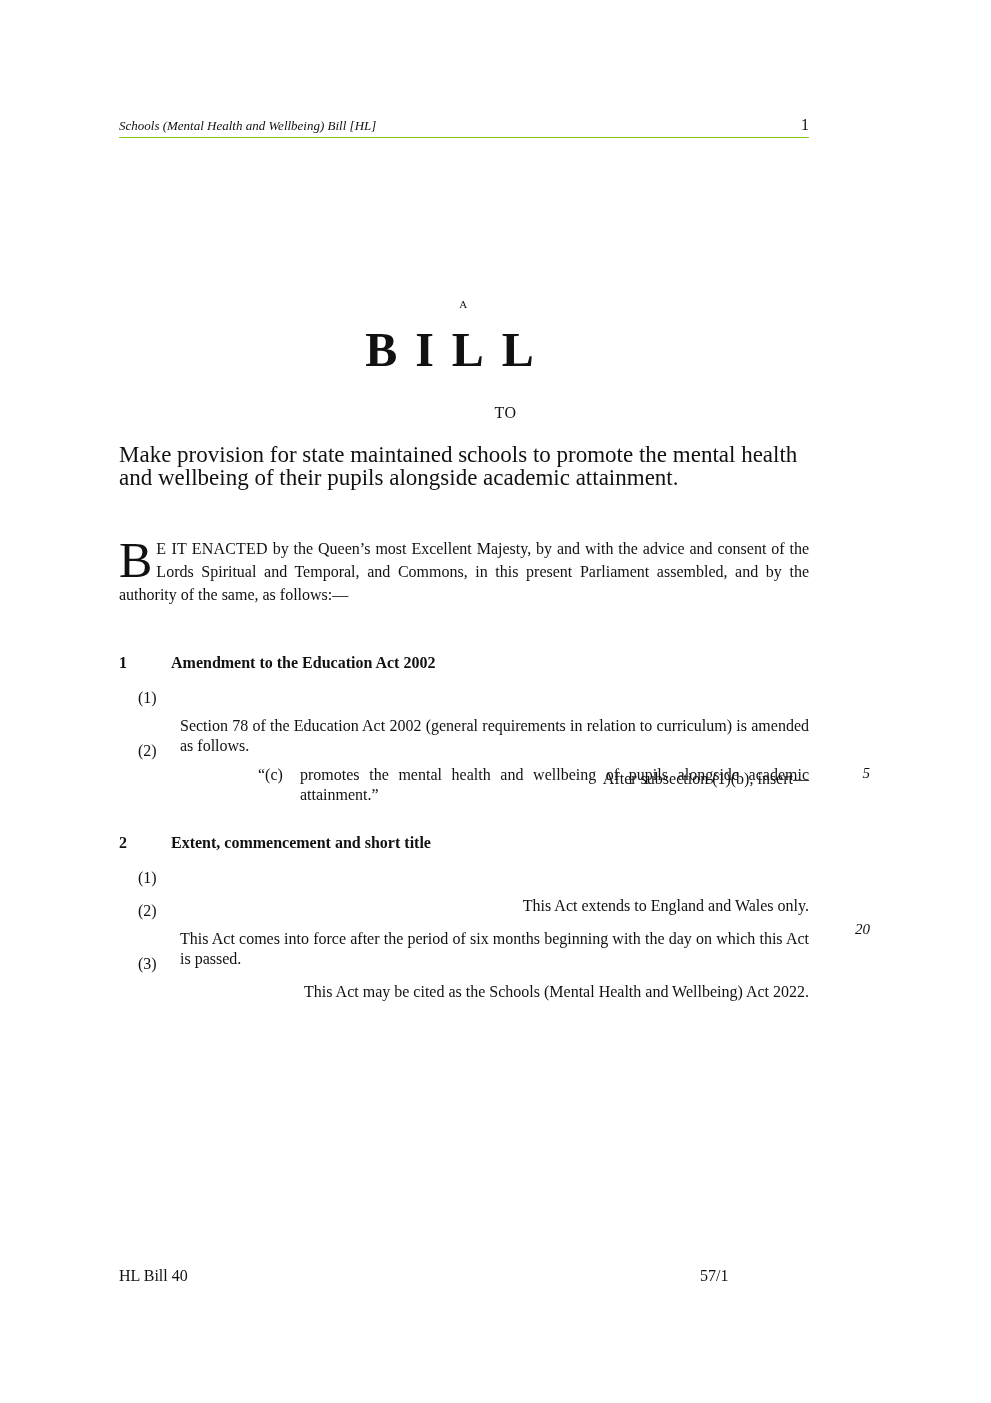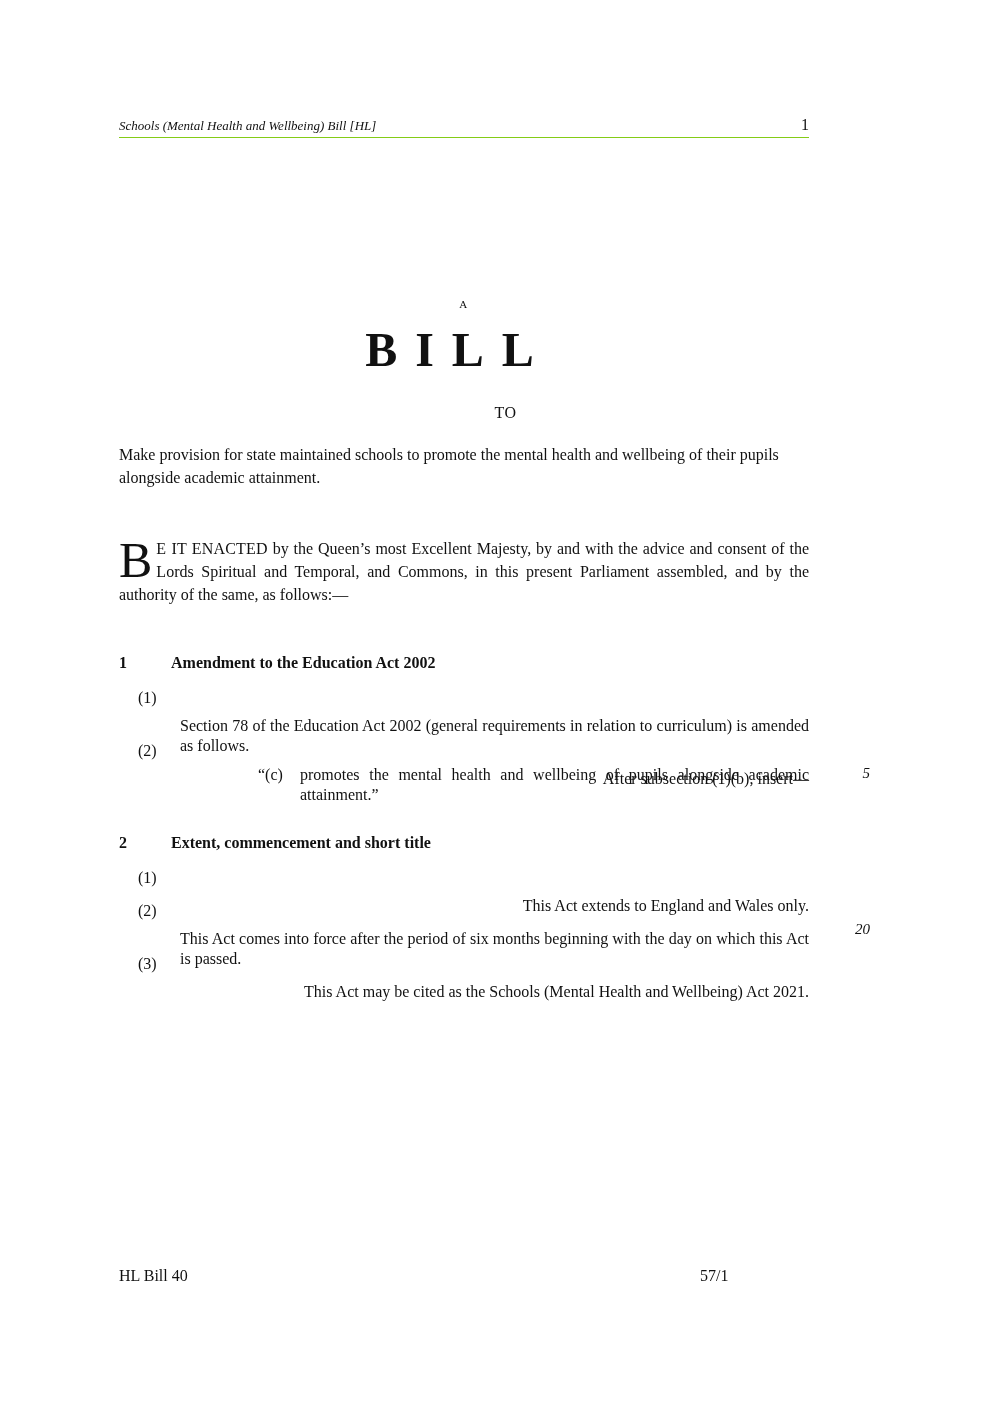--- a/index.html
+++ b/index.html
@@ -5,21 +5,21 @@
   html, body { margin: 0; padding: 0; background: #ffffff; }
   body { width: 991px; height: 1403px; position: relative; overflow: hidden;
          font-family: "Liberation Serif", "DejaVu Serif", serif; color: #111; }
   .abs { position: absolute; }
   .header { left: 119px; top: 116px; width: 690px; height: 21px; border-bottom: 1px solid #84cc16; }
   .header-title { position: absolute; left: 0; top: 2px; font-style: italic; font-size: 13px; }
   .header-page { position: absolute; right: 0; top: 0; font-size: 16px; }
   .a-label { left: 0; width: 927px; top: 298px; text-align: center; font-size: 11px; letter-spacing: 0.5px; }
   .bill-title { left: 0; width: 917px; top: 322px; text-align: center; font-size: 48px; font-weight: bold; letter-spacing: 18px; }
   .to-label { left: 0; width: 927px; top: 404px; text-align: center; font-size: 16px; letter-spacing: 0.5px; margin-left: 42px; }
-  .long-title { left: 119px; top: 443px; width: 690px; font-size: 16px; line-height: 23px; }
+  .long-title { left: 119px; top: 443px; width: 690px; font-size: 23px; line-height: 23px; }
   .enact { left: 119px; top: 537px; width: 690px; font-size: 16px; line-height: 23px; text-align: justify; }
   .dropcap { float: left; font-size: 50px; line-height: 42px; margin: 2px 4px 0 0; }
   .smallcaps { font-size: 16px; letter-spacing: 0.2px; }
   .sec-head { font-weight: bold; font-size: 16px; }
   .sec-num { position: absolute; left: 119px; }
   .sec-title { position: absolute; left: 171px; }
   .sub { position: absolute; font-size: 16px; line-height: 20px; }
   .sub-num { position: absolute; left: 138px; }
   .sub-text { position: absolute; left: 180px; width: 629px; text-align: justify; margin-top: 28px; }
   .sub-text.last { text-align: right; }
@@ -76,16 +76,16 @@
 
 <div class="sub" style="top:901px">
   <span class="sub-num">(2)</span>
 </div>
 <div class="sub sub-text" style="top:901px">This Act comes into force after the period of six months beginning with the day on which this Act is passed.</div>
 <div class="line-num" style="top:921px">20</div>
 
 <div class="sub" style="top:954px">
   <span class="sub-num">(3)</span>
 </div>
-<div class="sub sub-text last" style="top:954px">This Act may be cited as the Schools (Mental Health and Wellbeing) Act 2021.</div>
+<div class="sub sub-text last" style="top:954px">This Act may be cited as the Schools (Mental Health and Wellbeing) Act 2022.</div>
 
 <div class="abs footer-left">HL Bill 40</div>
 <div class="abs footer-right">57/1</div>
 
 </body></html>

